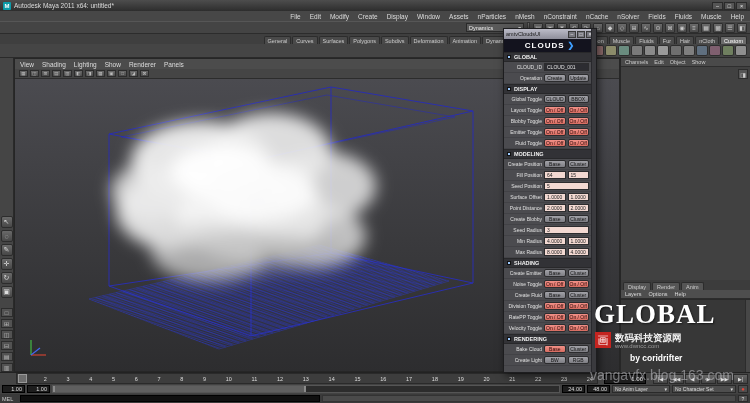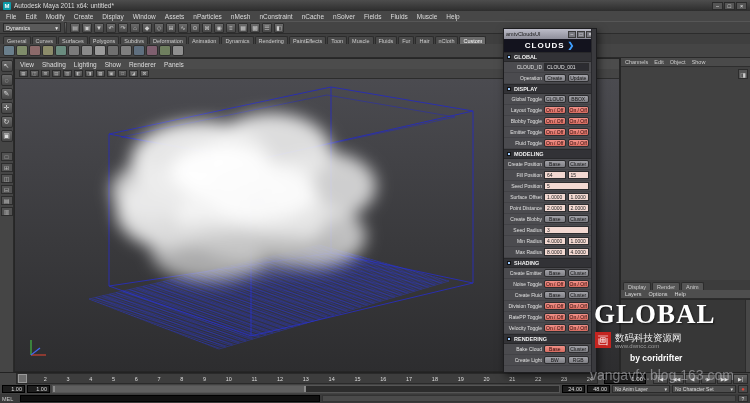--- a/index.html
+++ b/index.html
@@ -2,21 +2,21 @@
 <html><head>
 <meta charset="utf-8">
 <style>
   * { margin:0; padding:0; box-sizing:border-box; }
   html,body { background:#222; }
   #root {
     position:relative; width:750px; height:403px; overflow:hidden;
     background:#3a3a3a; font-family:"Liberation Sans",sans-serif; color:#ccc;
     -webkit-font-smoothing:antialiased;
   }
-  .abs { position:absolute; }
+  .abs { position:absolute;justify-content:flex-end; }
 
   
   .titlebar { left:0; top:0; width:750px; height:11px;
     background:linear-gradient(#4d4d4d,#2d2d2d); display:flex; align-items:center;
     gap:3px; padding:0 3px; font-size:6.5px; color:#ddd; }
   .maya-logo { width:8px; height:8px; background:#0b9aa8; border-radius:1px;
     color:#fff; font-size:6px; font-weight:bold; display:flex; align-items:center; justify-content:center; }
   .winbtns { margin-left:auto; display:flex; gap:1px; }
   .winbtn { width:11px; height:8px; background:#555; border:1px solid #2a2a2a;
     font-size:5.5px; color:#eee; display:flex; align-items:center; justify-content:center; }
@@ -123,21 +123,21 @@
   .cp-field { flex:1; height:8px; background:#f3d9d2; border:1px solid #2c2c2e;
     font-size:5px; color:#222; display:flex; align-items:center; padding:0 2px; overflow:hidden; }
   .cp-field.dark { background:#2c2c31; color:#e0e0e0; }
 
   
   .vanga { left:590px; top:299px; width:160px; height:100px; z-index:8; pointer-events:none; }
   .vanga-brand { position:absolute; left:4px; top:0px; font-family:"Liberation Serif",serif;
     font-weight:bold; font-size:27px; color:#fff; letter-spacing:1px; text-shadow:1px 1px 2px rgba(0,0,0,.6); }
   .vanga-redsq { position:absolute; left:5px; top:33px; width:16px; height:16px; background:#c42420;
     color:#fff; font-size:11px; display:flex; align-items:center; justify-content:center; }
-  .vanga-cn { position:absolute; left:25px; top:33px; font-size:9.5px; font-weight:normal; color:#f2f2f2; }
+  .vanga-cn { position:absolute; left:25px; top:33px; font-size:9.5px; font-weight:bold; color:#f2f2f2; }
   .vanga-url { position:absolute; left:25px; top:44px; font-size:6px; color:#9a9a9a; }
   .vanga-by { position:absolute; left:24px; top:54px; font-size:8.5px; font-weight:bold; color:#fff;padding-left:16px; }
   .vanga-wm { position:absolute; left:0px; top:68px; font-size:14px; color:rgba(210,210,215,.5);
     white-space:nowrap; }
 
   
   .timeslider { left:0; top:372px; width:750px; height:12px; background:#454545;
     border-top:1px solid #222; }
   .ts-ticks { position:absolute; left:16px; right:152px; top:0; bottom:0; display:flex;
     justify-content:space-between; align-items:center; font-size:5.5px; color:#ddd;

